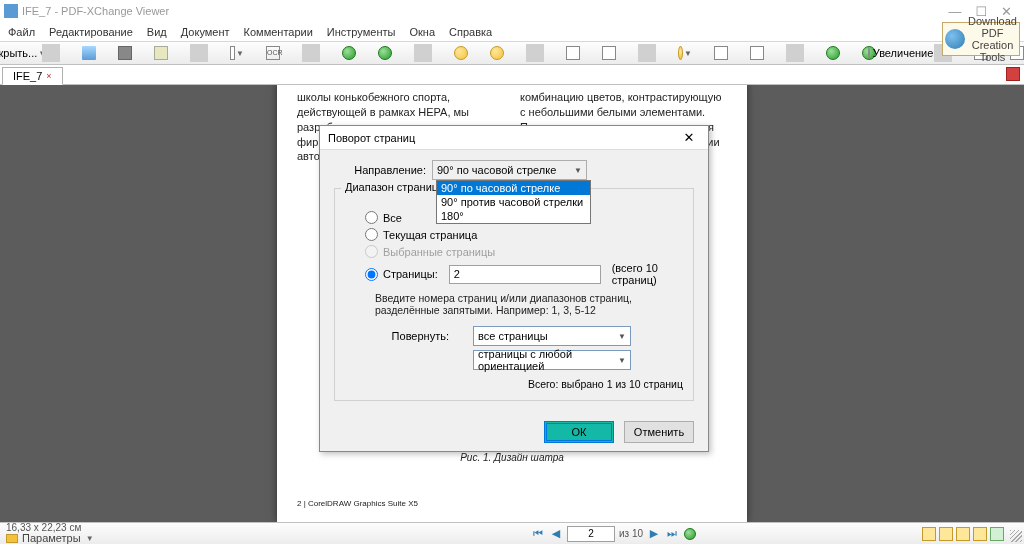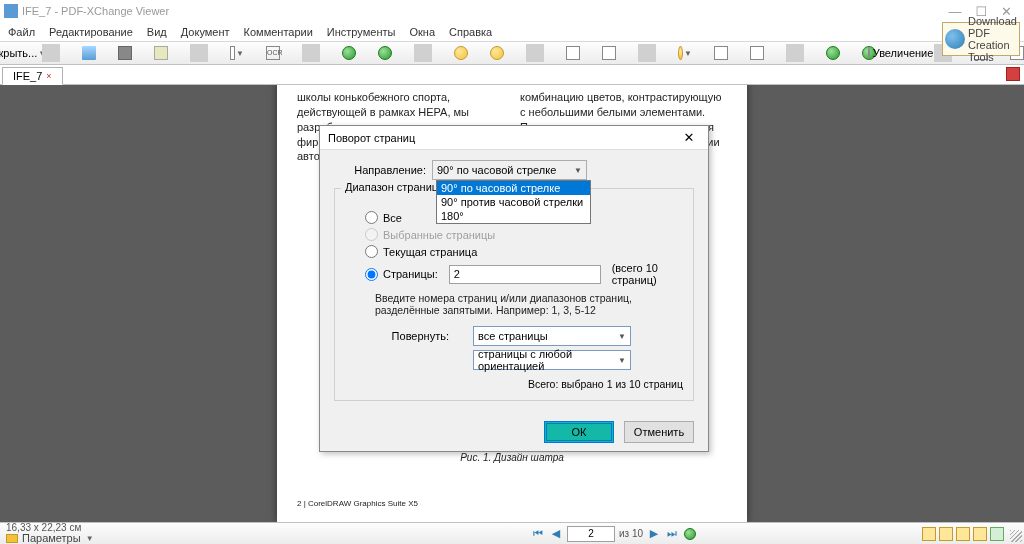--- a/index.html
+++ b/index.html
@@ -7,21 +7,21 @@
 
 .titlebar { height: 22px; background: #fff; display: flex; align-items: center; padding: 0 4px; color: #999; }
 .titlebar .app-icon { width: 14px; height: 14px; background: #5b9bd5; margin-right: 4px; }
 .titlebar .title { flex: 1; font-size: 11px; }
 .titlebar .win-btns { display: flex; gap: 14px; padding-right: 8px; }
 .titlebar .win-btns span { color: #999; font-size: 13px; cursor: default; }
 
 .menubar { height: 19px; display: flex; align-items: center; padding: 0 8px; gap: 14px; color: #333; }
 .menubar span { cursor: default; }
 
-.banner { position: absolute; right: 4px; top: 22px; width: 78px; height: 34px; border: 1px solid #c4a86a; background: #fefaea; display: flex; align-items: center; padding: 2px; font-size: 8.5px; line-height: 1.1; color: #444; }
+.banner { position: absolute; right: 4px; top: 22px; width: 78px; height: 34px; border: 1px solid #c4a86a; background: #fefaea; display: flex; align-items: center; padding: 2px; font-size: 8.5px; line-height: 1.1; color: #444; text-align: center; }
 .banner .globe { width: 20px; height: 20px; border-radius: 50%; background: radial-gradient(circle at 35% 35%, #7ec0ee, #2e7db3); margin-right: 3px; flex-shrink: 0; }
 
 .toolbar { height: 24px; background: linear-gradient(#fdfdfd, #ececec); border-top: 1px solid #d8d8d8; border-bottom: 1px solid #c0c0c0; display: flex; align-items: center; padding: 0 4px; gap: 18px; }
 .tbtn { height: 20px; min-width: 18px; display: inline-flex; align-items: center; justify-content: center; padding: 0 2px; cursor: default; }
 .tbtn.sep { width: 1px; background: #d0d0d0; padding: 0; margin: 0 2px; height: 18px; }
 .ic { width: 14px; height: 14px; display: inline-block; }
 .ic-folder { background: linear-gradient(#ffe79a, #f4c23a); border: 1px solid #c49a2a; border-radius: 1px; }
 .ic-disk { background: linear-gradient(#a6d8ff, #5b9bd5); border-radius: 1px; }
 .ic-print { background: #888; border: 1px solid #666; }
 .ic-mail { background: #e8e8c0; border: 1px solid #aa9; }
@@ -257,27 +257,27 @@
       <div class="sel">90° по часовой стрелке</div>
       <div>90° против часовой стрелки</div>
       <div>180°</div>
     </div>
     <div class="group">
       <span class="gt">Диапазон страниц</span>
       <div class="radio-row">
           <input type="radio" style="">
           <span>Все</span>
         </div>
+      <div class="radio-row">
+          <input type="radio" style="">
+          <span>Текущая страница</span>
+        </div>
       <div class="radio-row dis">
           <input type="radio" disabled="" style="">
           <span>Выбранные страницы</span>
-        </div>
-      <div class="radio-row">
-          <input type="radio" style="">
-          <span>Текущая страница</span>
         </div>
       <div class="radio-row">
         <input type="radio" checked="" style="">
           <span>Страницы:</span>
         <input type="text" value="2" style="">
         <span>(всего 10 страниц)</span>
       </div>
       <div class="hint">Введите номера страниц и/или диапазонов страниц, разделённые запятыми. Например: 1, 3, 5-12</div>
       <div class="sub">
         <label>Повернуть:</label>

